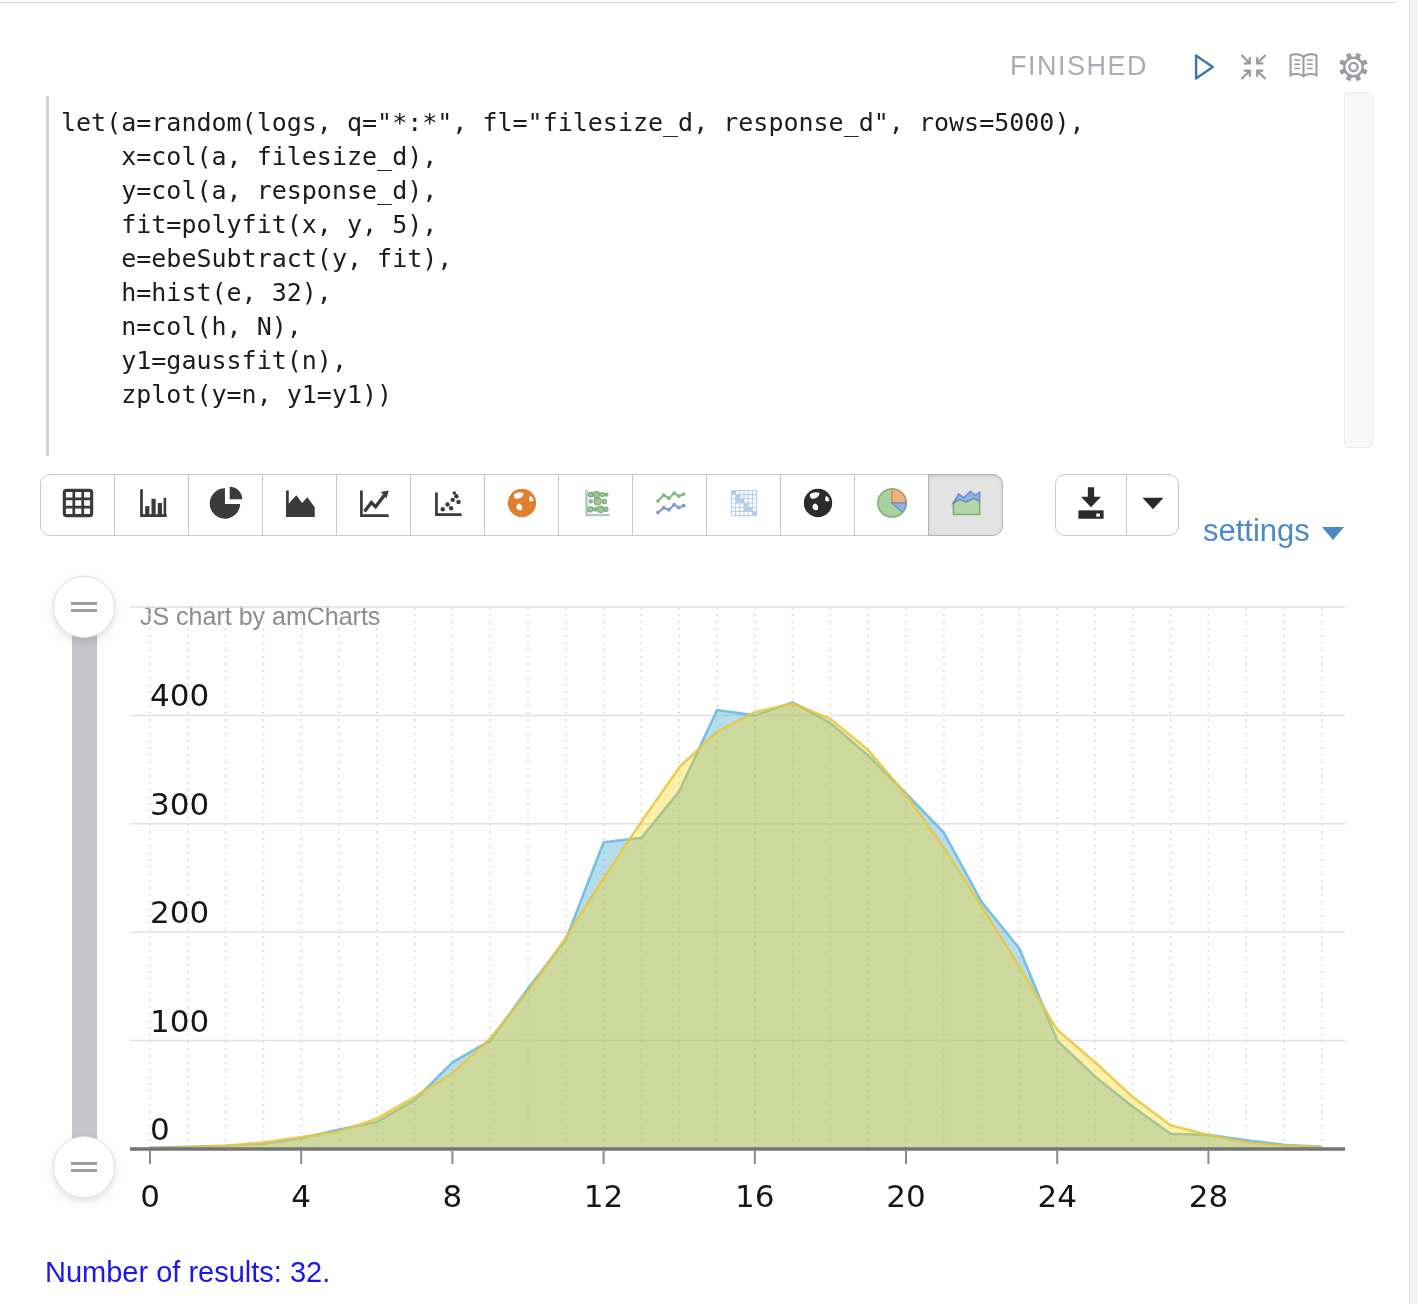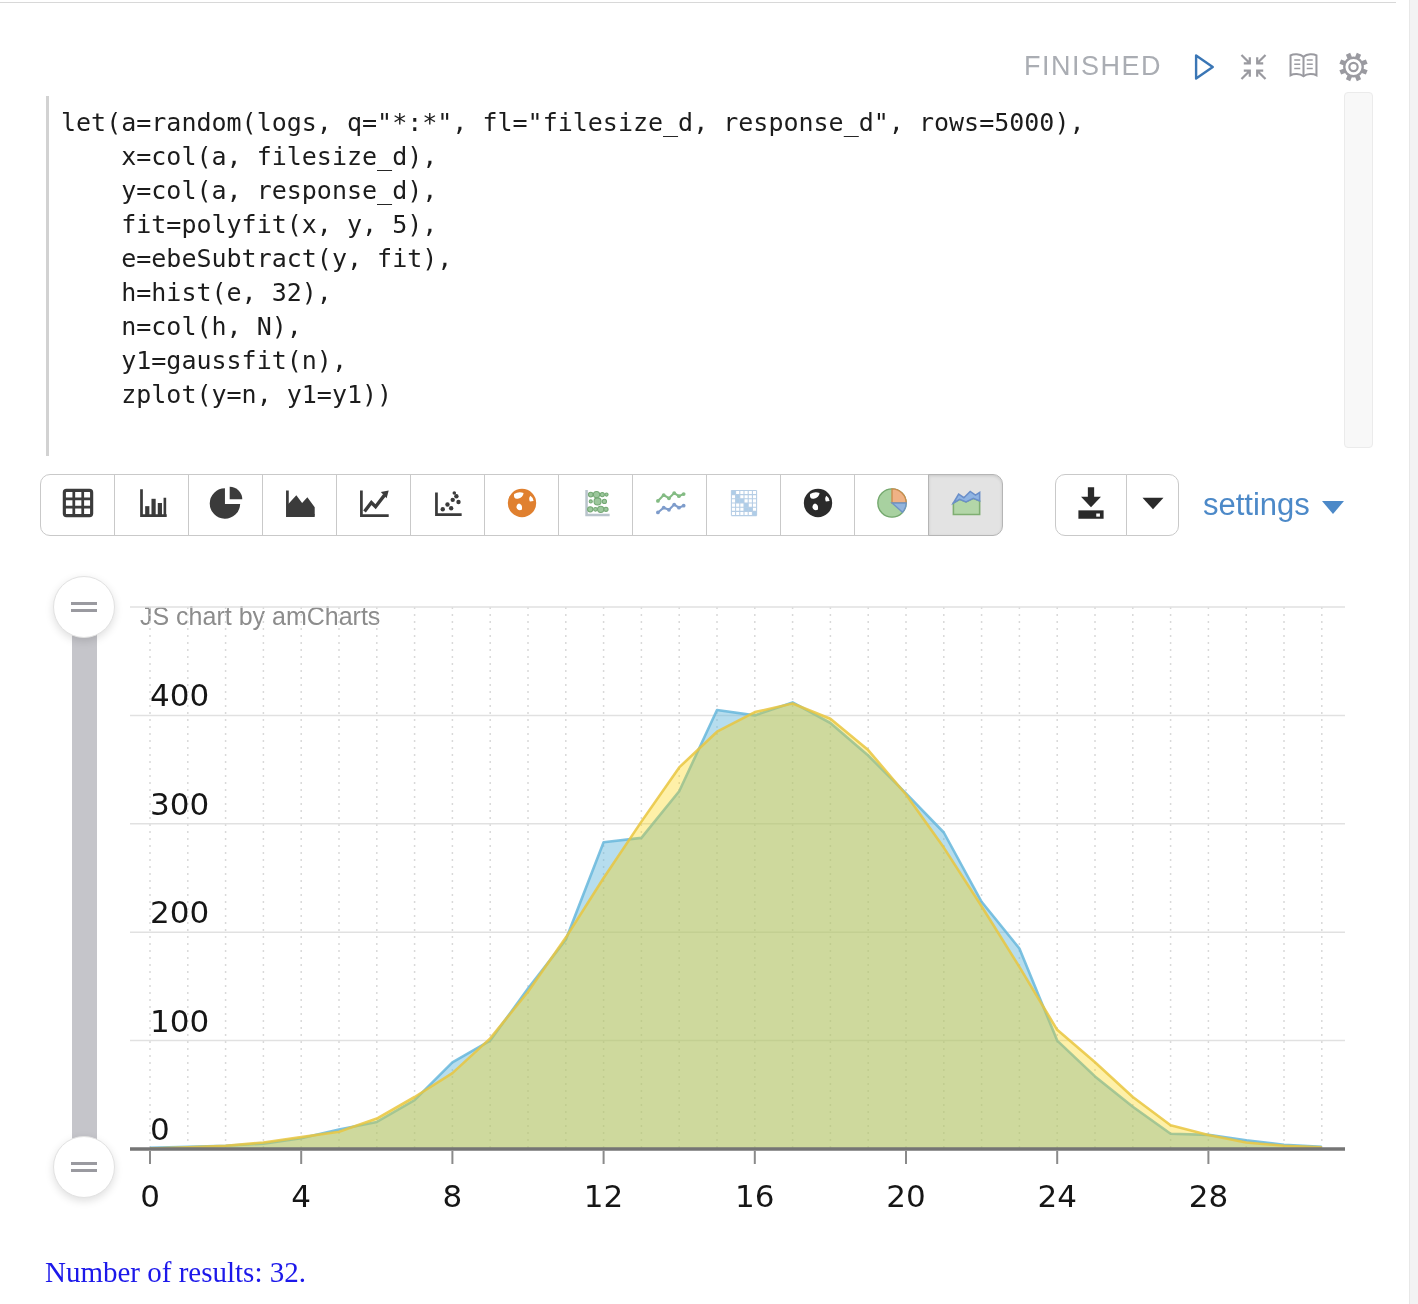--- a/index.html
+++ b/index.html
@@ -5,21 +5,21 @@
   * { margin:0; padding:0; box-sizing:border-box; }
   html,body { width:1418px; height:1304px; background:#ffffff; overflow:hidden;
               font-family:"Liberation Sans", sans-serif; }
   .abs { position:absolute; }
 
   
   #top-rule { left:0; top:2px; width:1396px; height:1px; background:#d8d8d8; }
 
   
   #para-header { top:48px; right:46px; display:flex; align-items:center; gap:13px; }
-  #status-text { color:#aaadb3; font-size:27px; letter-spacing:1.5px; margin-right:10px; }
+  #status-text { color:#aaadb3; font-size:27px; letter-spacing:1.5px; margin-right:24px; }
   .hdr-ic { width:37px; height:37px; display:inline-flex; align-items:center; justify-content:center; cursor:pointer; }
 
   
   #code-border { left:46px; top:96px; width:3px; height:360px; background:#d2d2d2; }
   #code-pre { left:61px; top:106px; font-family:"DejaVu Sans Mono", monospace;
               font-size:25px; line-height:34px; color:#1c1c1c; white-space:pre; cursor:text; }
   #editor-scrollbar { left:1344px; top:92px; width:29px; height:356px; background:#f8f8f8;
                       border:1px solid #ebebeb; border-radius:4px; }
   #page-scrollbar { left:1409px; top:0; width:9px; height:1304px; background:#f3f3f3;
                     border-left:1px solid #e8e8e8; }
@@ -31,21 +31,21 @@
   .ct-btn:first-child { border-radius:10px 0 0 10px; margin-left:0; }
   .ct-btn:last-child { border-radius:0 10px 10px 0; }
   .ct-btn.selected { background:#e3e3e3; border-color:#b5b5b5; box-shadow:inset 0 1px 3px rgba(0,0,0,0.12); }
 
   #download-group { left:1055px; top:474px; display:flex; }
   .dl-btn { height:62px; background:#ffffff; border:1px solid #c9c9c9; display:flex;
             align-items:center; justify-content:center; cursor:pointer; }
   #download-button { width:72px; border-radius:10px 0 0 10px; }
   #download-caret-button { width:53px; margin-left:-1px; border-radius:0 10px 10px 0; }
 
-  #settings-link { left:1203px; top:474px; height:62px; display:flex; align-items:center;
+  #settings-link { left:1203px; top:500px; height:62px; display:flex; align-items:center;
                    cursor:pointer; }
   #settings-label { color:#4c89c8; font-size:31px; }
   #settings-caret { width:0; height:0; border-left:11px solid transparent; border-right:11px solid transparent;
                     border-top:13px solid #4c89c8; margin-left:12px; margin-top:4px; }
 
   
   #slider-track { left:72px; top:607px; width:25px; height:560px; background:#c5c5ca; }
   .slider-handle { left:53px; width:62px; height:62px; background:#ffffff; border:1px solid #e2e2e2;
                    border-radius:50%; box-shadow:0 3px 8px rgba(0,0,0,0.13);
                    display:flex; align-items:center; justify-content:center; cursor:ns-resize; }
@@ -53,21 +53,21 @@
   #slider-handle-bottom { top:1136px; }
   .grip { width:26px; height:10px; border-top:3px solid #9a9aa0; border-bottom:3px solid #9a9aa0; }
 
   #chart-title { left:140px; top:602px; color:#8c8c8c; font-size:25px; }
   #chart-svg-wrap { left:0; top:590px; width:1418px; height:660px; }
   .grid-h { stroke:#e1e1e1; stroke-width:1.5; }
   .grid-v { stroke:#d9d9d9; stroke-width:1.5; stroke-dasharray:2 5; }
   .ax-x, .ax-y { font-family:"DejaVu Sans", sans-serif; font-size:31px; fill:#161616; }
   .ax-x { text-anchor:middle; }
 
-  #result-text { left:45px; top:1256px; font-size:29px; color:#1c18ea;font-family:Liberation Serif, serif; }
+  #result-text { left:45px; top:1256px; font-size:29px; color:#1c18ea; }
 </style>
 </head>
 <body>
 
 <div class="abs" id="top-rule"></div>
 <div class="abs" id="page-scrollbar"></div>
 
 <div class="abs" id="para-header">
   <span id="status-text">FINISHED</span>
   <span class="hdr-ic" id="hdr-icon-0">

